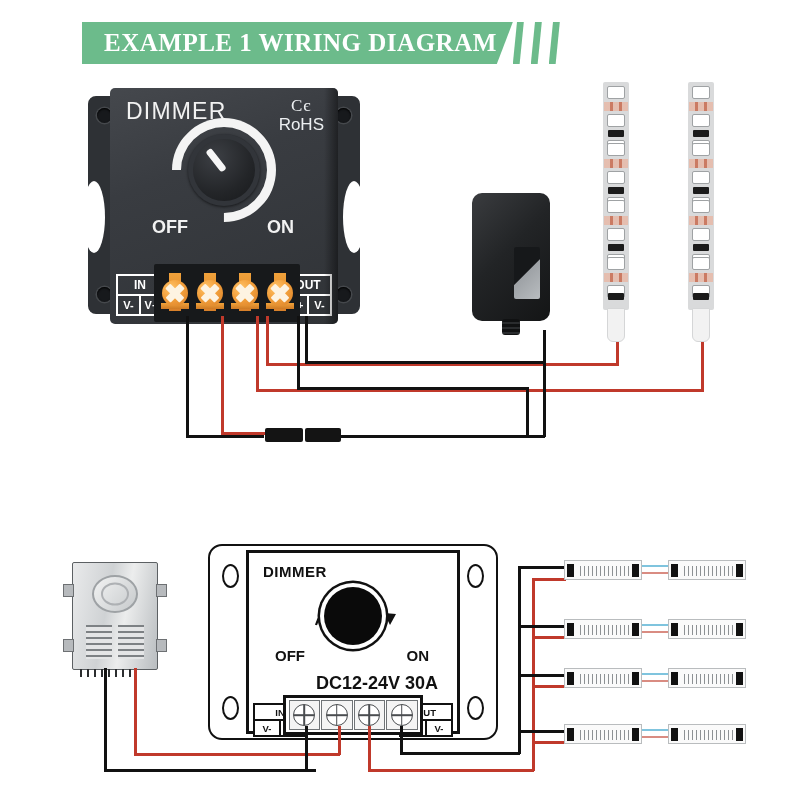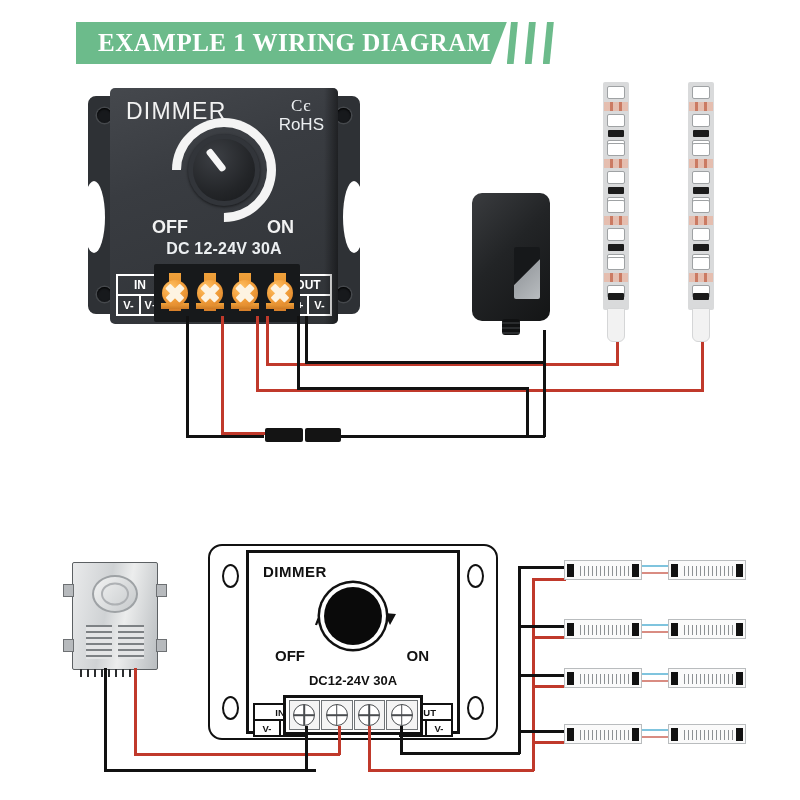--- a/index.html
+++ b/index.html
@@ -171,21 +171,21 @@
   .d2-dimmer{position:absolute;left:14px;top:10px;font-size:15px;font-weight:700;color:#111;letter-spacing:.5px;}
   .d2-knob{
     position:absolute;left:50%;top:34px;transform:translateX(-50%);
     width:58px;height:58px;border-radius:50%;background:#0a0a0a;
     box-shadow:0 0 0 4px #fff, 0 0 0 6.5px #111;
   }
   .d2-arrow{position:absolute;left:50%;top:22px;transform:translateX(-50%);width:94px;height:56px;}
   .d2-off,.d2-on{position:absolute;top:94px;font-size:15px;font-weight:700;color:#111;}
   .d2-off{left:26px;}
   .d2-on{right:28px;}
-  .d2-spec{position:absolute;width:100%;text-align:center;top:120px;font-size:13px;font-weight:700;color:#111;}
+  .d2-spec{position:absolute;width:100%;text-align:center;top:120px;font-size:18px;font-weight:700;color:#111;margin-left:24px;}
   .d2-termbar{
     position:absolute;left:50%;transform:translateX(-50%);top:142px;
     width:140px;height:40px;border:3px solid #111;background:#fff;
     display:flex;padding:2px;box-sizing:border-box;
   }
   .d2-cell{
     flex:1;border:1px solid #6f7376;margin:0 .5px;display:flex;align-items:center;justify-content:center;background:#f4f4f4;
   }
   .d2-cell .cscrew{
     width:20px;height:20px;border-radius:50%;border:1.6px solid #4a4d50;position:relative;background:#fff;
@@ -238,21 +238,21 @@
   .hstrip .leds{
     position:absolute;left:12px;right:12px;top:5px;height:10px;
     background:repeating-linear-gradient(90deg,transparent 0 3px,#8d9194 3px 4px,transparent 4px 7px,#8d9194 7px 8px);
   }
 </style>
 </head>
 <body>
 
 <div class="stage">
 
-  <div class="banner" style="left:48px;top:22px;padding-left:28px;">
+  <div class="banner" style="left:54px;top:22px;padding-left:28px;">
     <div class="banner-body">
       <span class="banner-text">EXAMPLE 1 WIRING DIAGRAM</span>
     </div>
     <div class="stripes">
       <i style="left:6px;"></i>
         <i style="left:24px;"></i>
         <i style="left:42px;"></i>
     </div>
   </div>
 
@@ -278,21 +278,20 @@
 
       <div class="knob-wrap">
         <div class="arc"></div>
         <div class="knob">
           <div class="knob-ind"></div>
         </div>
       </div>
 
       <div class="lbl-off">OFF</div>
       <div class="lbl-on">ON</div>
-      <div class="lbl-spec">DC 12-24V 30A</div>
 
       <div class="iobox in">
         <div class="top">IN</div>
         <div class="bot">
           <span>V-</span>
           <span>V+</span>
         </div>
       </div>
 
       <div class="iobox out">

